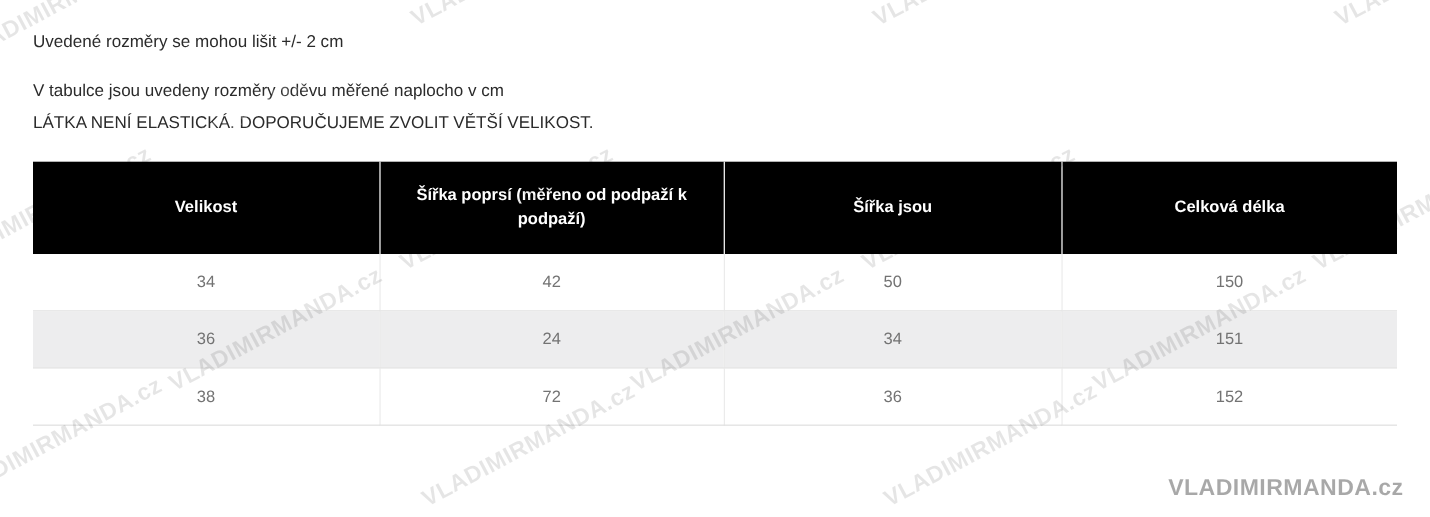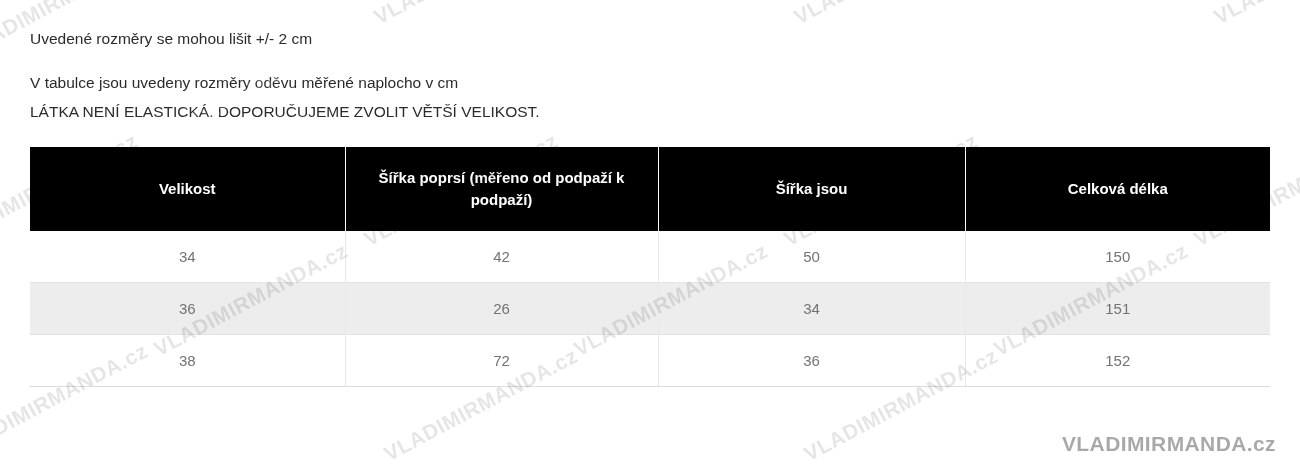--- a/index.html
+++ b/index.html
@@ -156,21 +156,21 @@
       </thead>
       <tbody>
         <tr>
           <td>34</td>
           <td>42</td>
           <td>50</td>
           <td>150</td>
         </tr>
         <tr>
           <td>36</td>
-          <td>26</td>
+          <td>24</td>
           <td>34</td>
           <td>151</td>
         </tr>
         <tr>
           <td>38</td>
           <td>72</td>
           <td>36</td>
           <td>152</td>
         </tr>
       </tbody>

